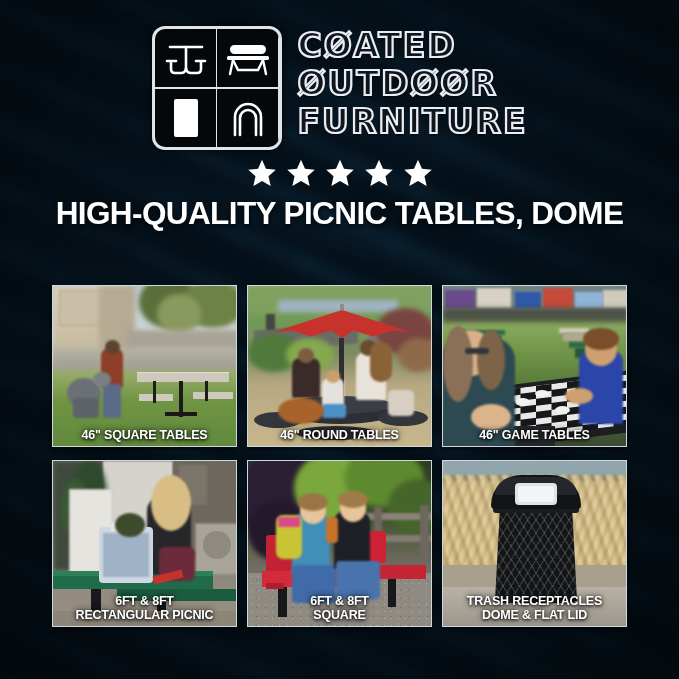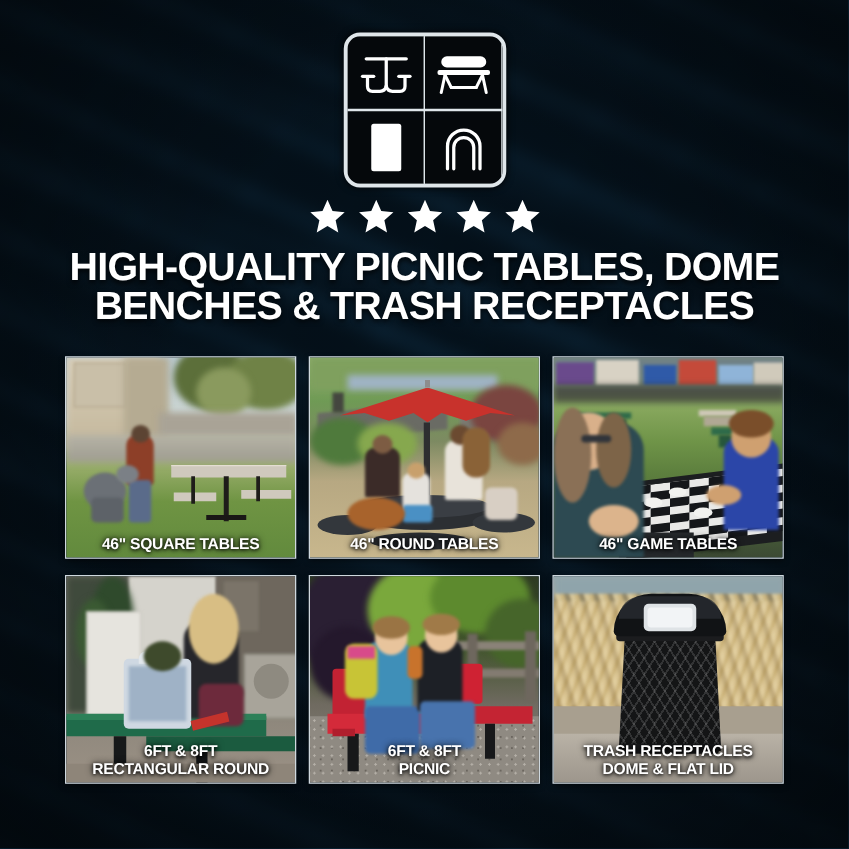--- a/index.html
+++ b/index.html
@@ -142,20 +142,25 @@
         <div class="logo-cell">
           <svg width="42" height="42" viewBox="0 0 42 42">
             <g fill="none" stroke="#fff" stroke-width="2.6" stroke-linecap="round">
               <path d="M8 38 V20 a13 13 0 0 1 26 0 V38"></path>
               <path d="M13 38 V21 a8 8 0 0 1 16 0 V38"></path>
             </g>
           </svg>
         </div>
       </div>
 
+      <div class="wordmark">
+        <div class="wm-line">CØATED</div>
+        <div class="wm-line">ØUTDØØR</div>
+        <div class="wm-line">FURNITURE</div>
+      </div>
     </div>
 
     <div class="stars">
       <svg class="star" viewBox="0 0 24 24">
           <polygon fill="currentColor" points="12,1.4 15.2,8.6 23,9.4 17.2,14.6 18.9,22.4 12,18.3 5.1,22.4 6.8,14.6 1,9.4 8.8,8.6"></polygon>
         </svg>
       <svg class="star" viewBox="0 0 24 24">
           <polygon fill="currentColor" points="12,1.4 15.2,8.6 23,9.4 17.2,14.6 18.9,22.4 12,18.3 5.1,22.4 6.8,14.6 1,9.4 8.8,8.6"></polygon>
         </svg>
       <svg class="star" viewBox="0 0 24 24">
@@ -164,21 +169,20 @@
       <svg class="star" viewBox="0 0 24 24">
           <polygon fill="currentColor" points="12,1.4 15.2,8.6 23,9.4 17.2,14.6 18.9,22.4 12,18.3 5.1,22.4 6.8,14.6 1,9.4 8.8,8.6"></polygon>
         </svg>
       <svg class="star" viewBox="0 0 24 24">
           <polygon fill="currentColor" points="12,1.4 15.2,8.6 23,9.4 17.2,14.6 18.9,22.4 12,18.3 5.1,22.4 6.8,14.6 1,9.4 8.8,8.6"></polygon>
         </svg>
     </div>
 
     <div class="headline">
       <span>HIGH-QUALITY PICNIC TABLES, DOME</span>
-      <span class="l2">BENCHES &amp; TRASH RECEPTACLES</span>
     </div>
 
     <div class="grid">
 
       <div class="card">
         <div class="scene">
           <div class="rect" style="inset:0;background:linear-gradient(#b9c9cf,#cdd6d3 30%,#9db06f 52%,#6f9443 72%,#628a3d 100%)"></div>
           <div class="rect soft2" style="left:0;top:0;width:74px;height:74px;background:linear-gradient(#d8cdb6,#c3b79c)"></div>
           <div class="rect soft" style="left:6px;top:4px;width:40px;height:34px;background:#c9bfa8;border:1px solid #b3a78e"></div>
           <div class="rect soft2" style="left:46px;top:0;width:36px;height:66px;background:#b5ab92"></div>
@@ -328,21 +332,21 @@
           <div class="rect soft" style="left:106px;top:86px;width:36px;height:34px;background:#6d2a3c;border-radius:6px"></div>
 
           <div class="rect" style="left:46px;top:66px;width:54px;height:56px;background:#cfd8e2;border-radius:4px"></div>
           <div class="rect soft" style="left:50px;top:72px;width:46px;height:44px;background:#9fb2c6"></div>
           <div class="rect" style="left:58px;top:60px;width:30px;height:10px;background:#e2e7ec;border-radius:6px 6px 0 0"></div>
           <div class="rect" style="left:100px;top:112px;width:30px;height:8px;background:#c4332c;transform:rotate(-14deg)"></div>
           <div class="blob soft" style="left:62px;top:52px;width:30px;height:24px;background:#3e4a2c"></div>
         </div>
         <div class="cap">
           <div>6FT &amp; 8FT</div>
-          <div>RECTANGULAR ROUND</div>
+          <div>RECTANGULAR PICNIC</div>
         </div>
       </div>
 
       <div class="card tall">
         <div class="scene">
           <div class="rect" style="inset:0;background:linear-gradient(#2d3a22,#41542c 34%,#6f6a60 62%,#8d8880 100%)"></div>
           <div class="blob soft2" style="left:-10px;top:-12px;width:90px;height:96px;background:#2a1f33"></div>
           <div class="blob soft2" style="left:46px;top:-8px;width:74px;height:70px;background:#7aa83c"></div>
           <div class="blob soft2" style="left:96px;top:-12px;width:80px;height:58px;background:#5d8a2e"></div>
           <div class="blob soft2" style="left:140px;top:18px;width:58px;height:56px;background:#46652a"></div>
@@ -373,21 +377,21 @@
           <div class="rect soft" style="left:30px;top:56px;width:22px;height:10px;background:#d84a8a"></div>
           <div class="rect soft" style="left:44px;top:104px;width:44px;height:38px;background:#3f6ba8;border-radius:4px"></div>
           <div class="rect soft" style="left:86px;top:50px;width:36px;height:58px;background:#1d2026;border-radius:11px 11px 2px 2px"></div>
           <div class="blob soft" style="left:92px;top:34px;width:26px;height:27px;background:#e8c49c"></div>
           <div class="blob soft" style="left:90px;top:30px;width:30px;height:17px;background:#a07a48"></div>
           <div class="rect soft" style="left:88px;top:100px;width:44px;height:38px;background:#4873ad;border-radius:4px"></div>
           <div class="rect soft" style="left:78px;top:56px;width:12px;height:26px;background:#c8732c;border-radius:4px"></div>
         </div>
         <div class="cap">
           <div>6FT &amp; 8FT</div>
-          <div>PICNIC</div>
+          <div>SQUARE</div>
         </div>
       </div>
 
       <div class="card tall">
         <div class="scene">
           <div class="rect" style="inset:0;background:linear-gradient(#9aa9ad,#c2b48c 16%,#cbb680 40%,#b9a071 62%,#b5ad9e 78%,#a39c92 100%)"></div>
           <div class="rect soft2" style="left:0;top:0;width:185px;height:22px;background:#8fa4ab"></div>
 
           <div class="rect soft" style="left:0;top:14px;width:185px;height:92px;
                background:repeating-linear-gradient(72deg,rgba(206,182,126,.95) 0 3px,rgba(150,124,74,.7) 3px 7px,rgba(222,202,152,.9) 7px 11px);"></div>

